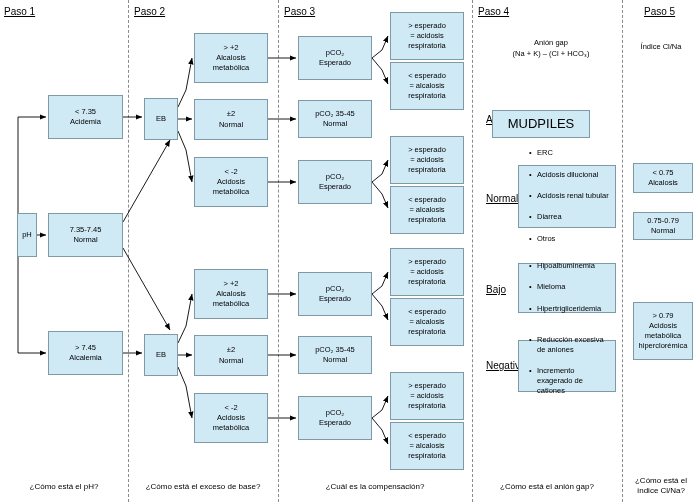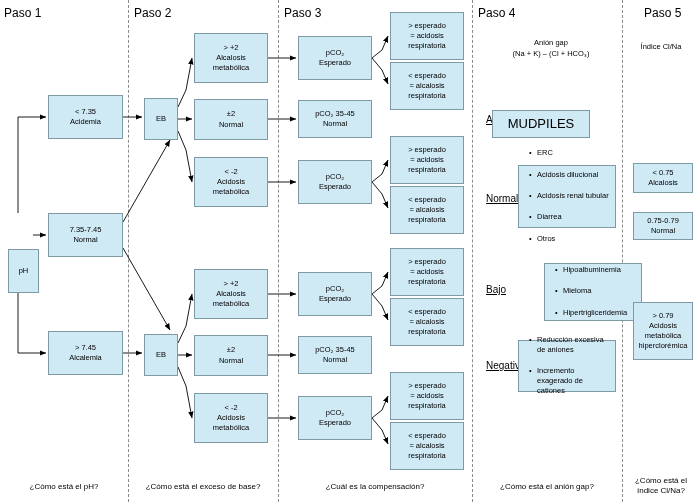--- a/index.html
+++ b/index.html
@@ -48,23 +48,24 @@
     line-height: 1.3;
   }
   .box.listbox li:before {
     content: "\2022";
     position: absolute;
     left: -8px;
     top: 0;
   }
   .step-header {
     position: absolute;
-    font-size: 12px;
+    font-size: 10px;
     color: #000;
     white-space: nowrap;
+    text-decoration: underline;
   }
   .divider {
     position: absolute;
     width: 0;
     border-left: 1px dashed #8b8b8b;
   }
   .caption {
     position: absolute;
     font-size: 8px;
     color: #000;
@@ -160,21 +161,21 @@
       <path d="M372,182 L382,194 L388,208"></path>
 
       <path d="M372,294 L382,286 L388,272"></path>
       <path d="M372,294 L382,306 L388,320"></path>
 
       <path d="M372,418 L382,410 L388,396"></path>
       <path d="M372,418 L382,430 L388,444"></path>
     </g>
   </svg>
 
-  <div class="box" style="left:8px; top:213px; width:31px; height:44px;margin-top:36px;">pH</div>
+  <div class="box" style="left:17px; top:213px; width:20px; height:44px;">pH</div>
 
   <div class="box" style="left:48px; top:95px; width:75px; height:44px;">&lt; 7.35
 Acidemia</div>
   <div class="box" style="left:48px; top:213px; width:75px; height:44px;">7.35-7.45
 Normal</div>
   <div class="box" style="left:48px; top:331px; width:75px; height:44px;">&gt; 7.45
 Alcalemia</div>
 
   <div class="box" style="left:144px; top:98px; width:34px; height:42px;">EB</div>
   <div class="box" style="left:144px; top:334px; width:34px; height:42px;">EB</div>
@@ -247,21 +248,21 @@
     <ul>
       <li>ERC</li>
       <li>Acidosis dilucional</li>
       <li>Acidosis renal tubular</li>
       <li>Diarrea</li>
       <li>Otros</li>
     </ul>
   </div>
 
   <div class="side-label" style="left:486px; top:284px;">Bajo</div>
-  <div class="box listbox" style="left:518px; top:263px; width:98px; height:58px;margin-left:26px;">
+  <div class="box listbox" style="left:518px; top:263px; width:98px; height:50px;">
     <ul>
       <li>Hipoalbuminemia</li>
       <li>Mieloma</li>
       <li>Hipertrigliceridemia</li>
     </ul>
   </div>
 
   <div class="side-label" style="left:486px; top:360px;">Negativo</div>
   <div class="box listbox" style="left:518px; top:340px; width:98px; height:52px;">
     <ul>

